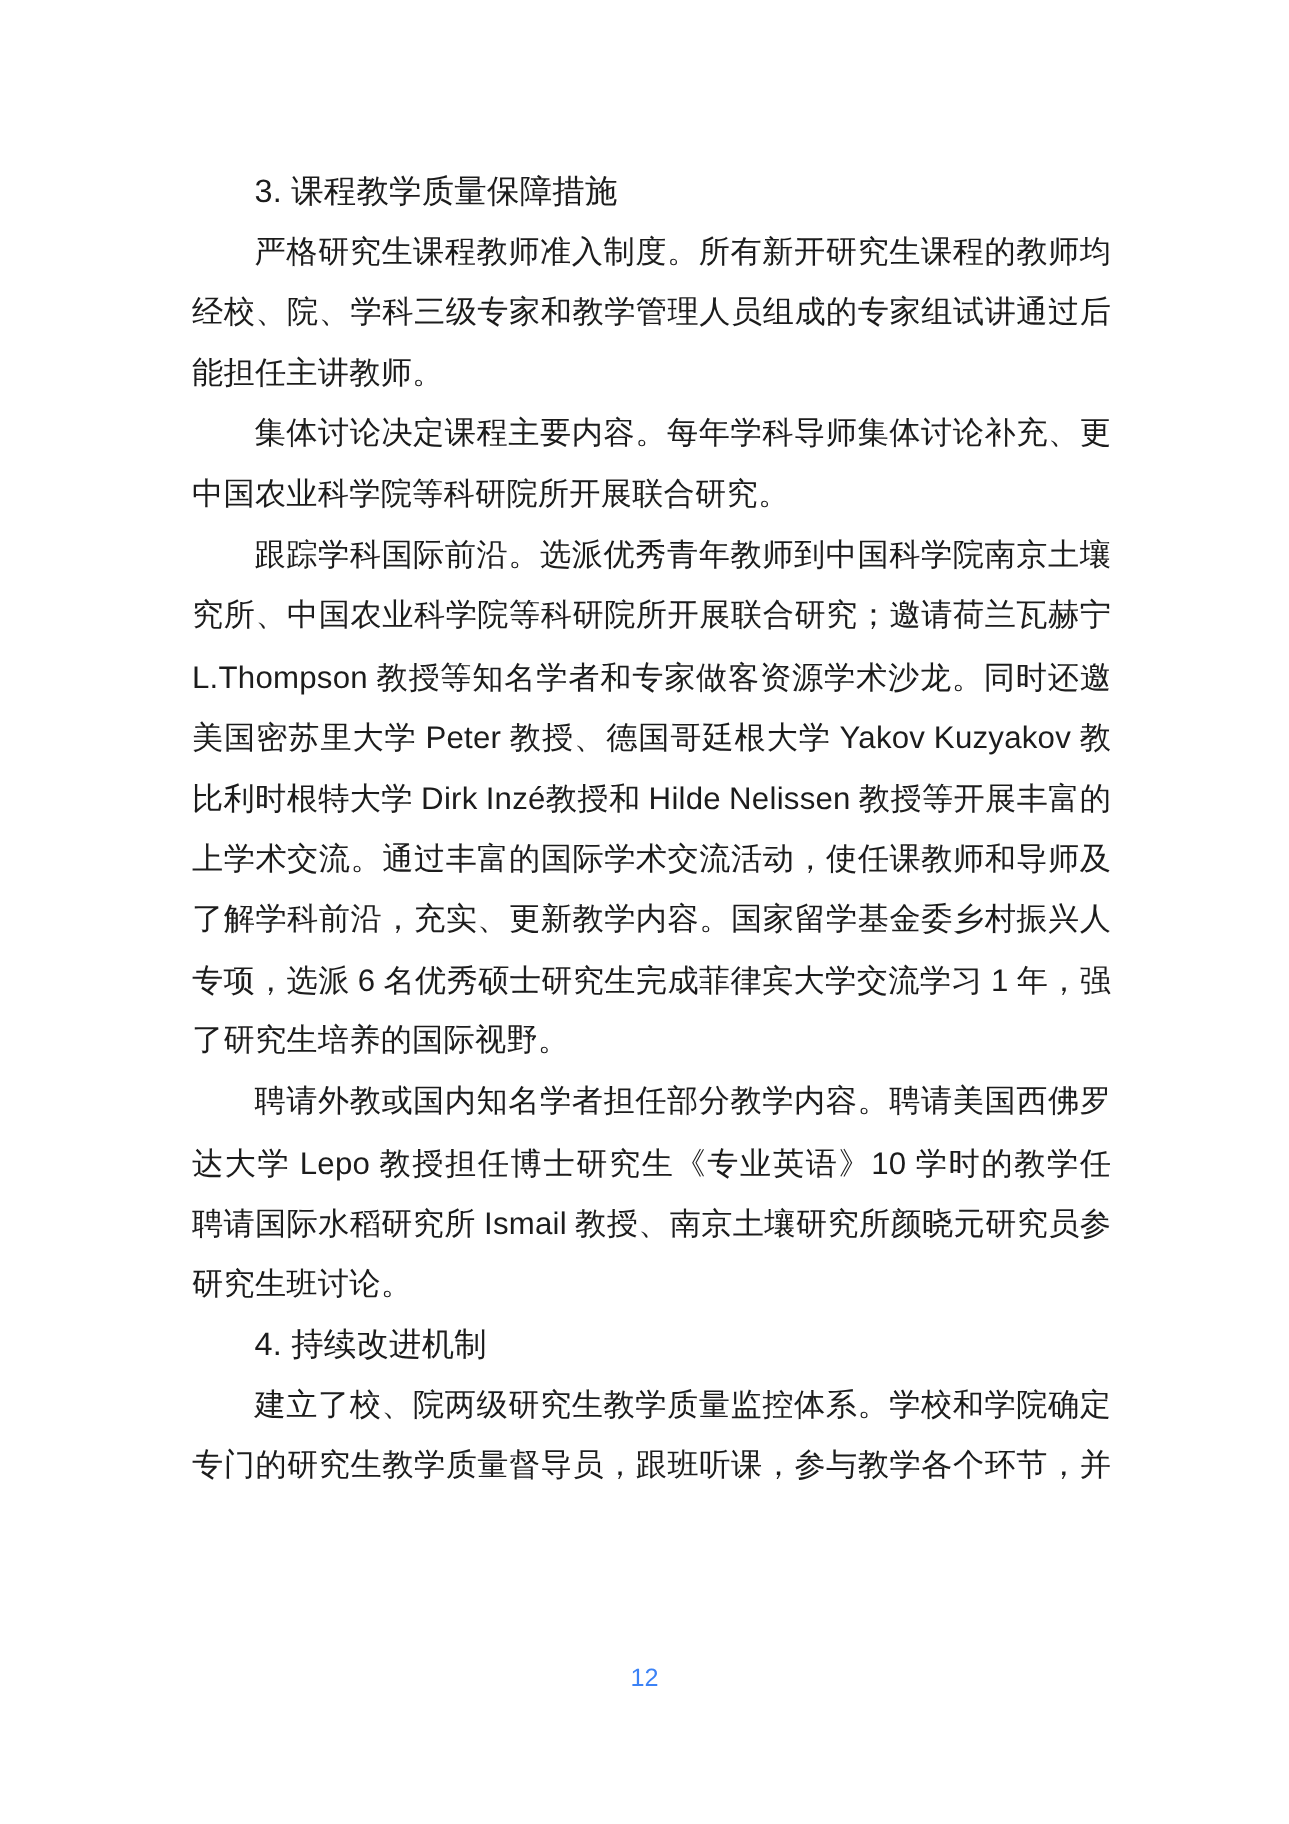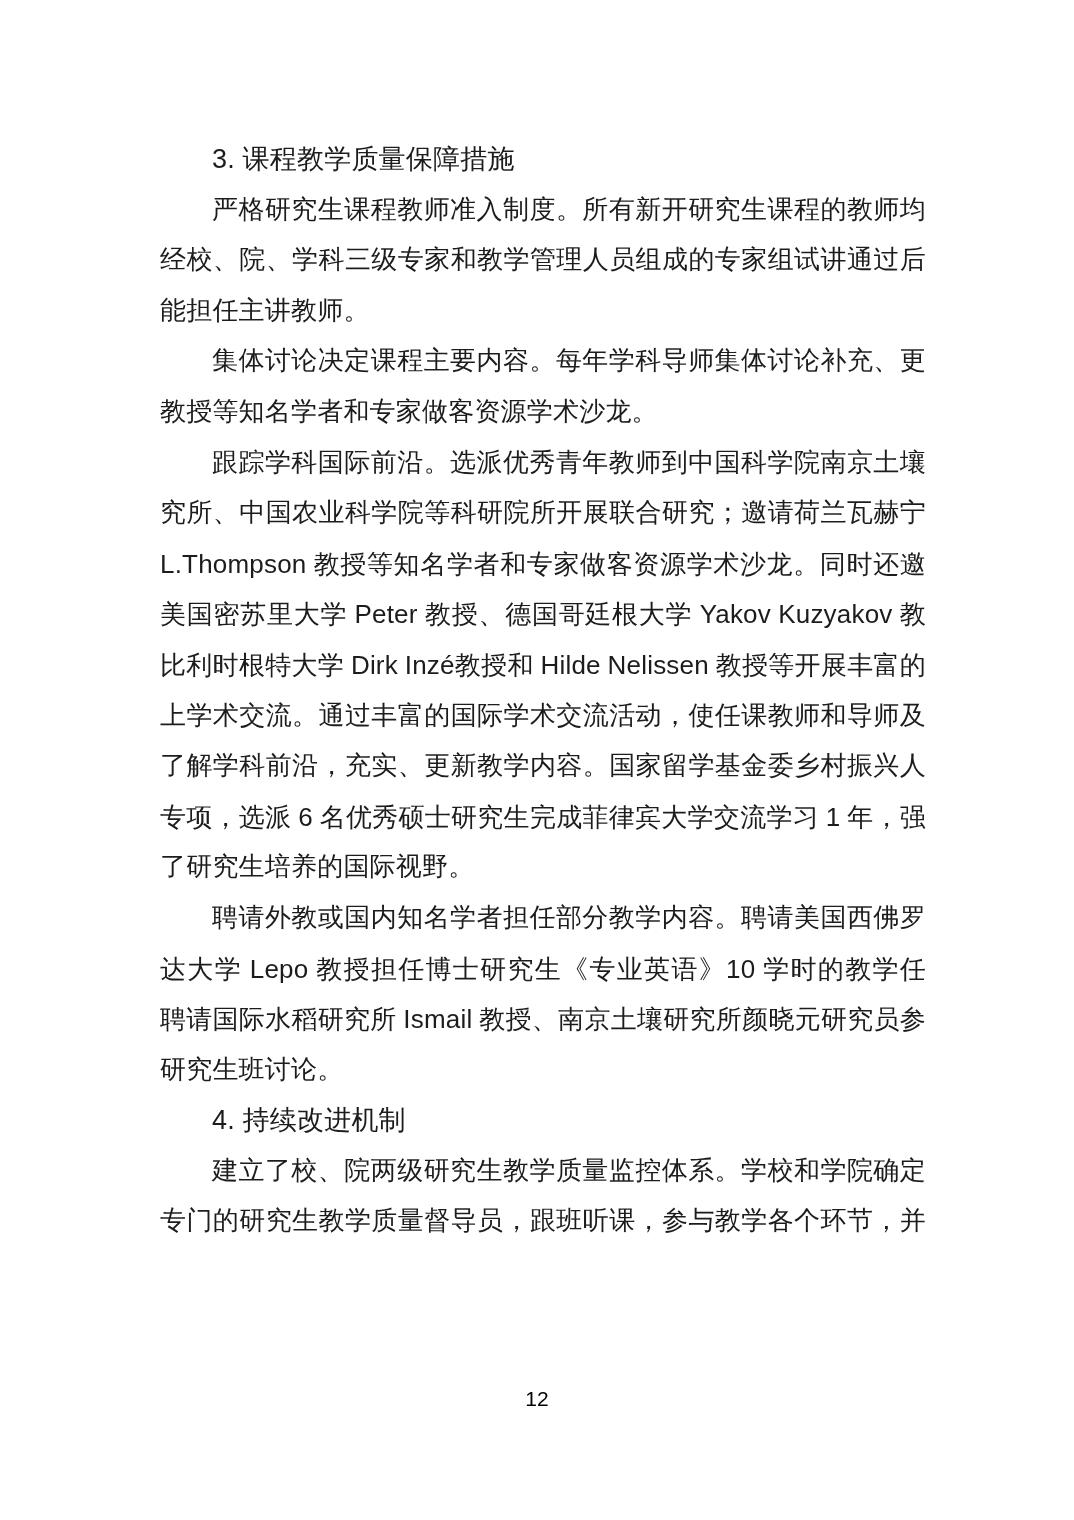--- a/index.html
+++ b/index.html
@@ -61,34 +61,34 @@
   .pagenum {
     position: absolute;
     top: 1384px;
     left: 0;
     width: 100%;
     height: 30px;
     line-height: 30px;
     text-align: center;
     font-size: 21px;
     font-family: "Liberation Sans", "DejaVu Sans", sans-serif;
-    color: #000000;
+    color: #3b82f6;
   }
 </style>
 </head>
 <body>
 
 <div class="page">
   <div class="content">
     <div class="line h ind"><span class="latin">3.</span> 课程教学质量保障措施</div>
     <div class="line j ind">严格研究生课程教师准入制度。所有新开研究生课程的教师均需</div>
     <div class="line j">经校、院、学科三级专家和教学管理人员组成的专家组试讲通过后方</div>
     <div class="line end">能担任主讲教师。</div>
     <div class="line j ind">集体讨论决定课程主要内容。每年学科导师集体讨论补充、更新</div>
-    <div class="line end">教授等知名学者和专家做客资源学术沙龙。</div>
+    <div class="line end">中国农业科学院等科研院所开展联合研究。</div>
     <div class="line j ind">跟踪学科国际前沿。选派优秀青年教师到中国科学院南京土壤研</div>
     <div class="line j">究所、中国农业科学院等科研院所开展联合研究；邀请荷兰瓦赫宁根</div>
     <div class="line j"><span class="latin">L.Thompson</span> 教授等知名学者和专家做客资源学术沙龙。同时还邀请</div>
     <div class="line j">美国密苏里大学 <span class="latin">Peter</span> 教授、德国哥廷根大学 <span class="latin">Yakov</span> <span class="latin">Kuzyakov</span> 教授、</div>
     <div class="line j">比利时根特大学 <span class="latin">Dirk</span> <span class="latin">Inzé</span>教授和 <span class="latin">Hilde</span> <span class="latin">Nelissen</span> 教授等开展丰富的线</div>
     <div class="line j">上学术交流。通过丰富的国际学术交流活动，使任课教师和导师及时</div>
     <div class="line j">了解学科前沿，充实、更新教学内容。国家留学基金委乡村振兴人才</div>
     <div class="line j">专项，选派 <span class="latin">6</span> 名优秀硕士研究生完成菲律宾大学交流学习 <span class="latin">1</span> 年，强化</div>
     <div class="line end">了研究生培养的国际视野。</div>
     <div class="line j ind">聘请外教或国内知名学者担任部分教学内容。聘请美国西佛罗里</div>

